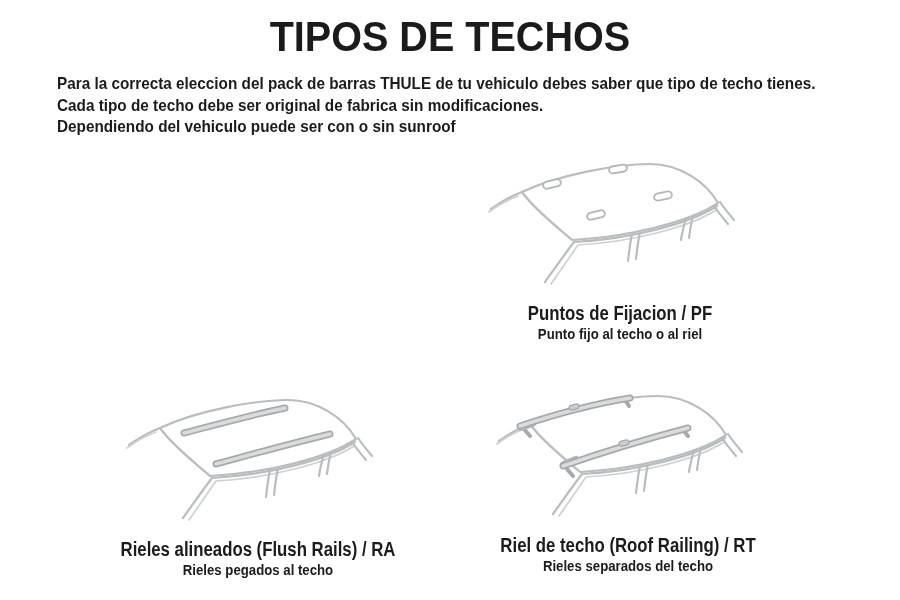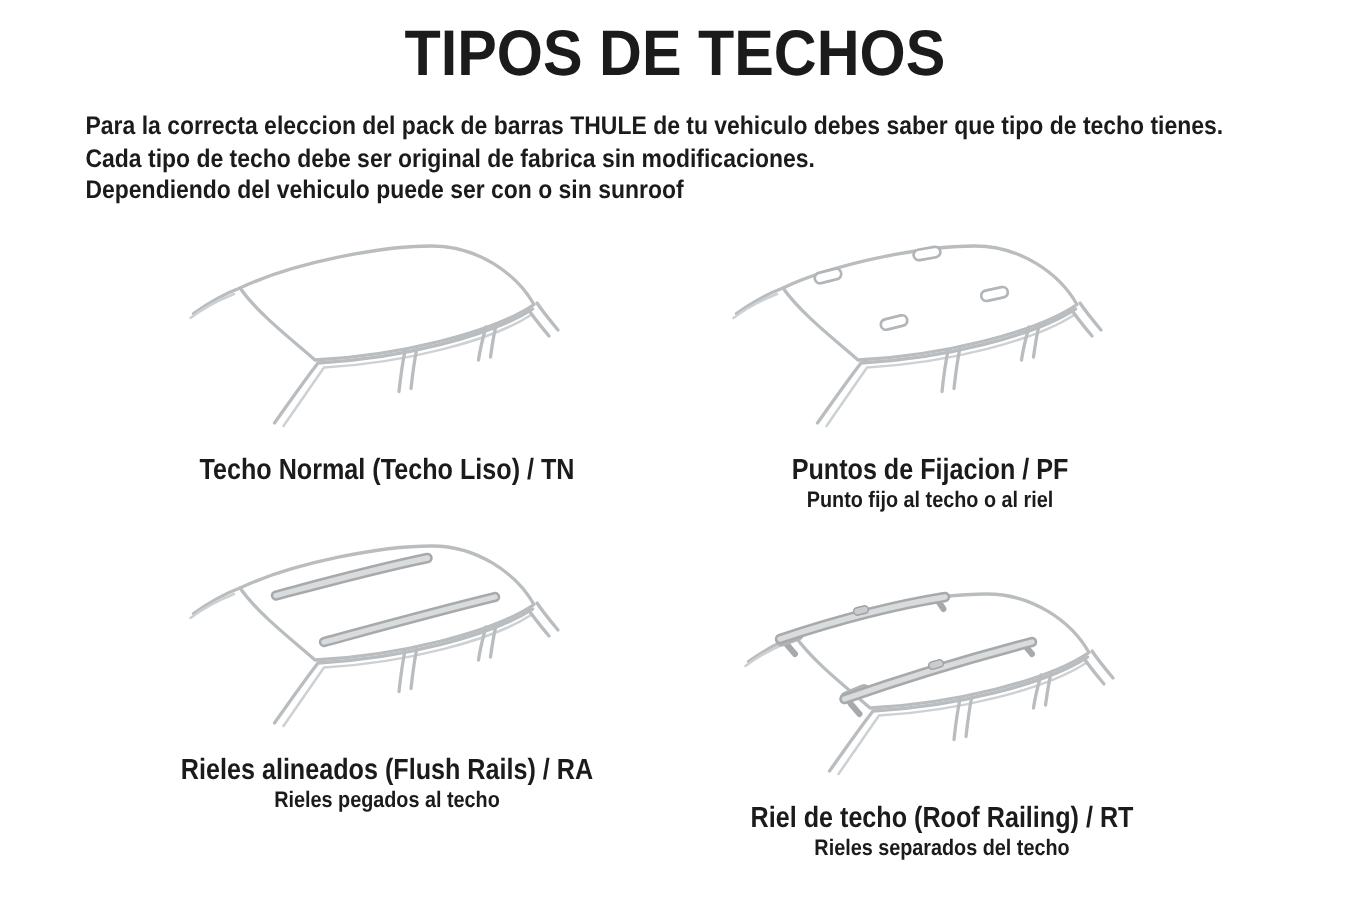--- a/index.html
+++ b/index.html
@@ -15,21 +15,21 @@
     transform: scaleX(0.92); white-space: nowrap;
   }
   .intro { position: absolute; top: 73px; left: 12px; width: 900px; }
   .intro-line {
     font-size: 17px; line-height: 21.5px; font-weight: 700;
     white-space: nowrap; transform: scaleX(0.90);
   }
   .cell { position: absolute; width: 400px; text-align: center; }
   #cell-tn { left: 58px;  top: 152px; }
   #cell-pf { left: 420px; top: 152px; }
-  #cell-ra { left: 58px;  top: 352px; }
+  #cell-ra { left: 58px;  top: 388px; }
   #cell-rt { left: 428px; top: 384px; }
   .art { display: block; margin: 0 auto; width: 320px; height: 150px; }
   .card-label {
     margin-top: 0px; font-size: 19.5px; line-height: 22px; font-weight: 700;
     white-space: nowrap; transform: scaleX(0.86);
   }
   .card-sublabel {
     margin-top: 1px; font-size: 15px; line-height: 18px; font-weight: 700;
     white-space: nowrap; transform: scaleX(0.88);
   }
@@ -51,37 +51,20 @@
   <div class="header">
     <div class="title">TIPOS DE TECHOS</div>
   </div>
 
   <div class="intro">
     <div class="intro-line">Para la correcta eleccion del pack de barras THULE de tu vehiculo debes saber que tipo de techo tienes.</div>
     <div class="intro-line">Cada tipo de techo debe ser original de fabrica sin modificaciones.</div>
     <div class="intro-line">Dependiendo del vehiculo puede ser con o sin sunroof</div>
   </div>
 
-  <div class="cell" id="cell-tn">
-    <svg class="art" viewBox="0 0 320 150" aria-hidden="true">
-      <path class="l1" d="M62 40C51 44 41 50 31 57"></path>
-      <path class="l2" d="M58 44C48 48 38 53 29 60"></path>
-      <path class="l1" d="M62 40C98 23 156 12 190 12C220 12 246 30 258 51C230 70 168 85 112 88C96 74 74 57 62 40Z"></path>
-      <path class="l1" d="M257 54C229 72 170 87 114 90C104 103 95 116 85 130"></path>
-      <path class="l2" d="M256 58C230 75 172 90 118 93C109 106 100 119 91 132"></path>
-      <path class="l1" d="M172 82C170 91 169 100 168 109"></path>
-      <path class="l1" d="M180 80C178 89 177 98 176 107"></path>
-      <path class="l1" d="M226 66C224 73 222 81 221 88"></path>
-      <path class="l1" d="M233 64C231 71 230 79 229 86"></path>
-      <path class="l1" d="M254 54C258 60 263 66 268 72"></path>
-      <path class="l1" d="M260 50C264 56 269 62 274 68"></path>
-    </svg>
-    <div class="card-label">Techo Normal (Techo Liso) / TN</div>
-    <div class="card-sublabel"></div>
-  </div>
 
   <div class="cell" id="cell-pf">
     <svg class="art" viewBox="0 0 320 150" aria-hidden="true">
       <path class="l1" d="M62 40C51 44 41 50 31 57"></path>
       <path class="l2" d="M58 44C48 48 38 53 29 60"></path>
       <path class="l1" d="M62 40C98 23 156 12 190 12C220 12 246 30 258 51C230 70 168 85 112 88C96 74 74 57 62 40Z"></path>
       <path class="l1" d="M257 54C229 72 170 87 114 90C104 103 95 116 85 130"></path>
       <path class="l2" d="M256 58C230 75 172 90 118 93C109 106 100 119 91 132"></path>
       <path class="l1" d="M172 82C170 91 169 100 168 109"></path>
       <path class="l1" d="M180 80C178 89 177 98 176 107"></path>

